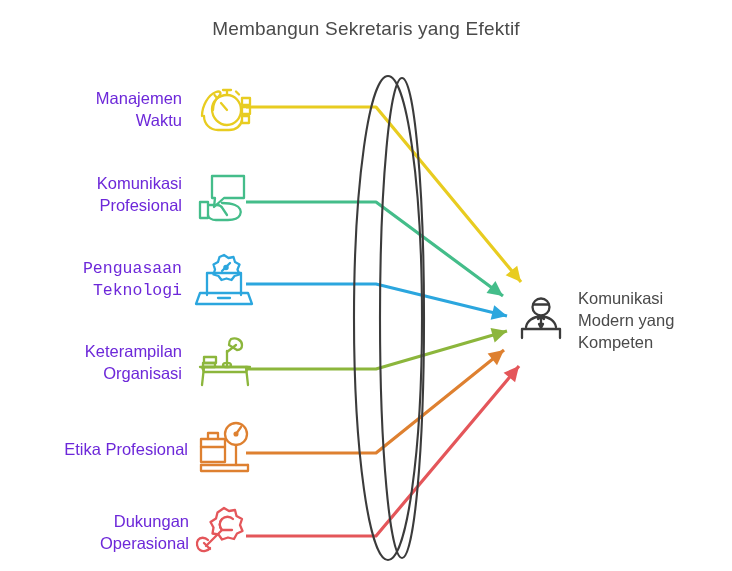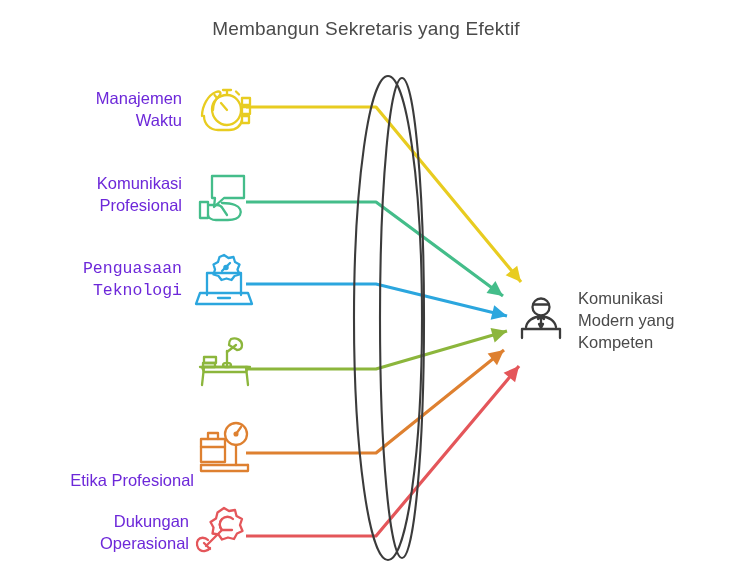--- a/index.html
+++ b/index.html
@@ -168,21 +168,23 @@
       <path d="M2 40 V31 H40 V40"></path>
     </g>
   </svg>
 
   <div class="node-label" id="lbl-0" style="top: 88px; left: 0px; width: 182px;">Manajemen
 Waktu</div>
   <div class="node-label" id="lbl-1" style="top: 173px; left: 0px; width: 182px;">Komunikasi
 Profesional</div>
   <div class="node-label" id="lbl-2" style="top: 258px; left: 0px; width: 182px; font-family: Liberation Mono, monospace;">Penguasaan
 Teknologi</div>
-  <div class="node-label" id="lbl-4" style="top: 439px; left: 12px; width: 182px; margin-top: 31px;">Etika Profesional</div>
+  <div class="node-label" id="lbl-3" style="top: 341px; left: 0px; width: 182px;">Keterampilan
+Organisasi</div>
+  <div class="node-label" id="lbl-4" style="top: 439px; left: 6px; width: 182px;">Etika Profesional</div>
   <div class="node-label" id="lbl-5" style="top: 511px; left: 7px; width: 182px;">Dukungan
 Operasional</div>
 
   <div class="output-label">Komunikasi
 Modern yang
 Kompeten</div>
 
 </div>
 
 </body></html>

